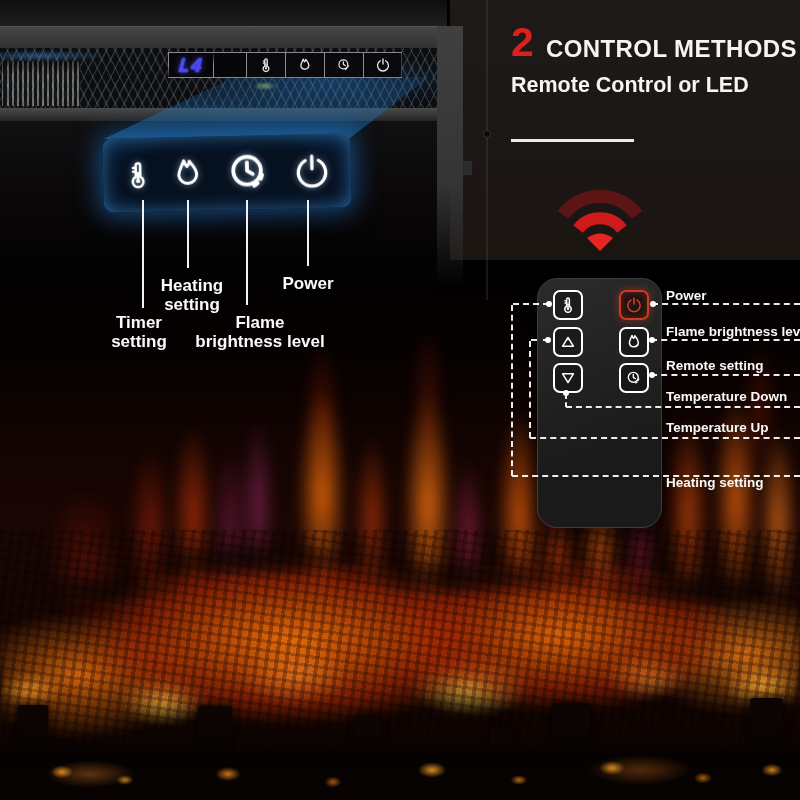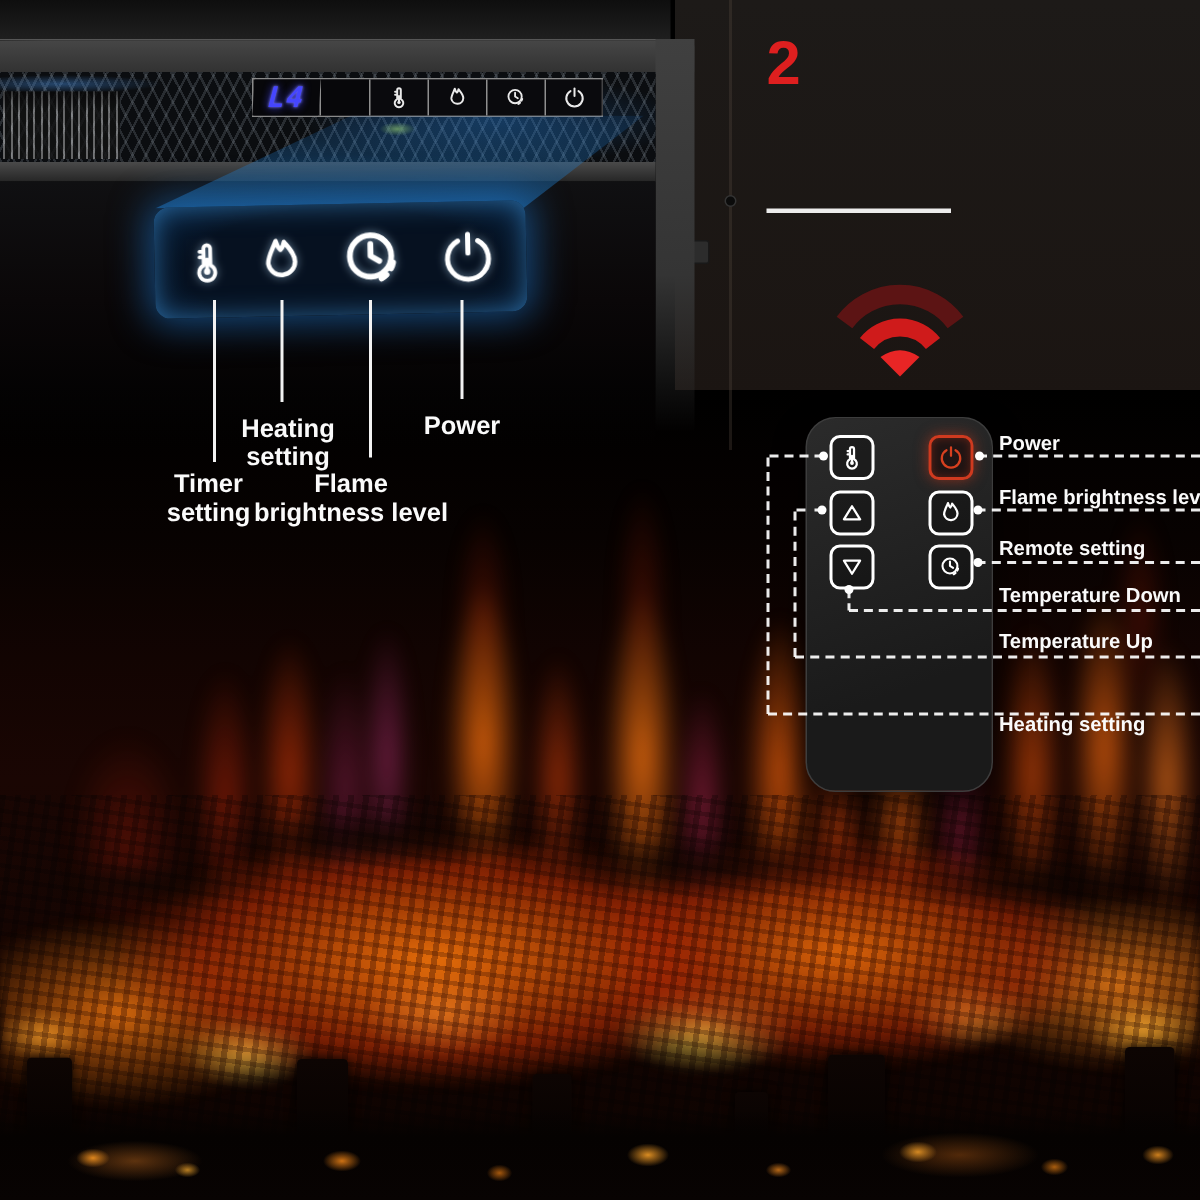--- a/index.html
+++ b/index.html
@@ -270,31 +270,33 @@
   <div class="abs cline" style="left:307px;top:200px;height:66px;"></div>
 
   <div class="abs clabel" style="left:139px;top:313px;">
     <div>Timer</div>
       <div>setting</div>
   </div>
   <div class="abs clabel" style="left:192px;top:276px;">
     <div>Heating</div>
       <div>setting</div>
   </div>
-  <div class="abs clabel" style="left:234px;top:313px;">
+  <div class="abs clabel" style="left:260px;top:313px;">
     <div>Flame</div>
       <div>brightness level</div>
   </div>
   <div class="abs clabel" style="left:308px;top:274px;">
     <div>Power</div>
       <div></div>
   </div>
 
   <div class="abs hdr-num" style="color:#de1f1f;">2</div>
+  <div class="abs hdr-title">CONTROL METHODS</div>
   <div class="abs hdr-sub">
+    <div>Remote Control or LED</div>
   </div>
   <div class="abs hdr-rule"></div>
 
   <div class="abs wifi">
     <svg viewBox="0 0 104 76">
       <path d="M15 37 A 46 46 0 0 1 89 37" style="stroke:#5c1414;stroke-width:13;fill:none;stroke-linecap:butt;"></path>
       <path d="M30 51 A 28 28 0 0 1 74 51" style="stroke:#cf1b1b;stroke-width:12;fill:none;stroke-linecap:butt;"></path>
       <path d="M39 60 Q52 51 65 60 L52 73 Z" style="fill:#e82525;stroke:none;"></path>
     </svg>
   </div>

